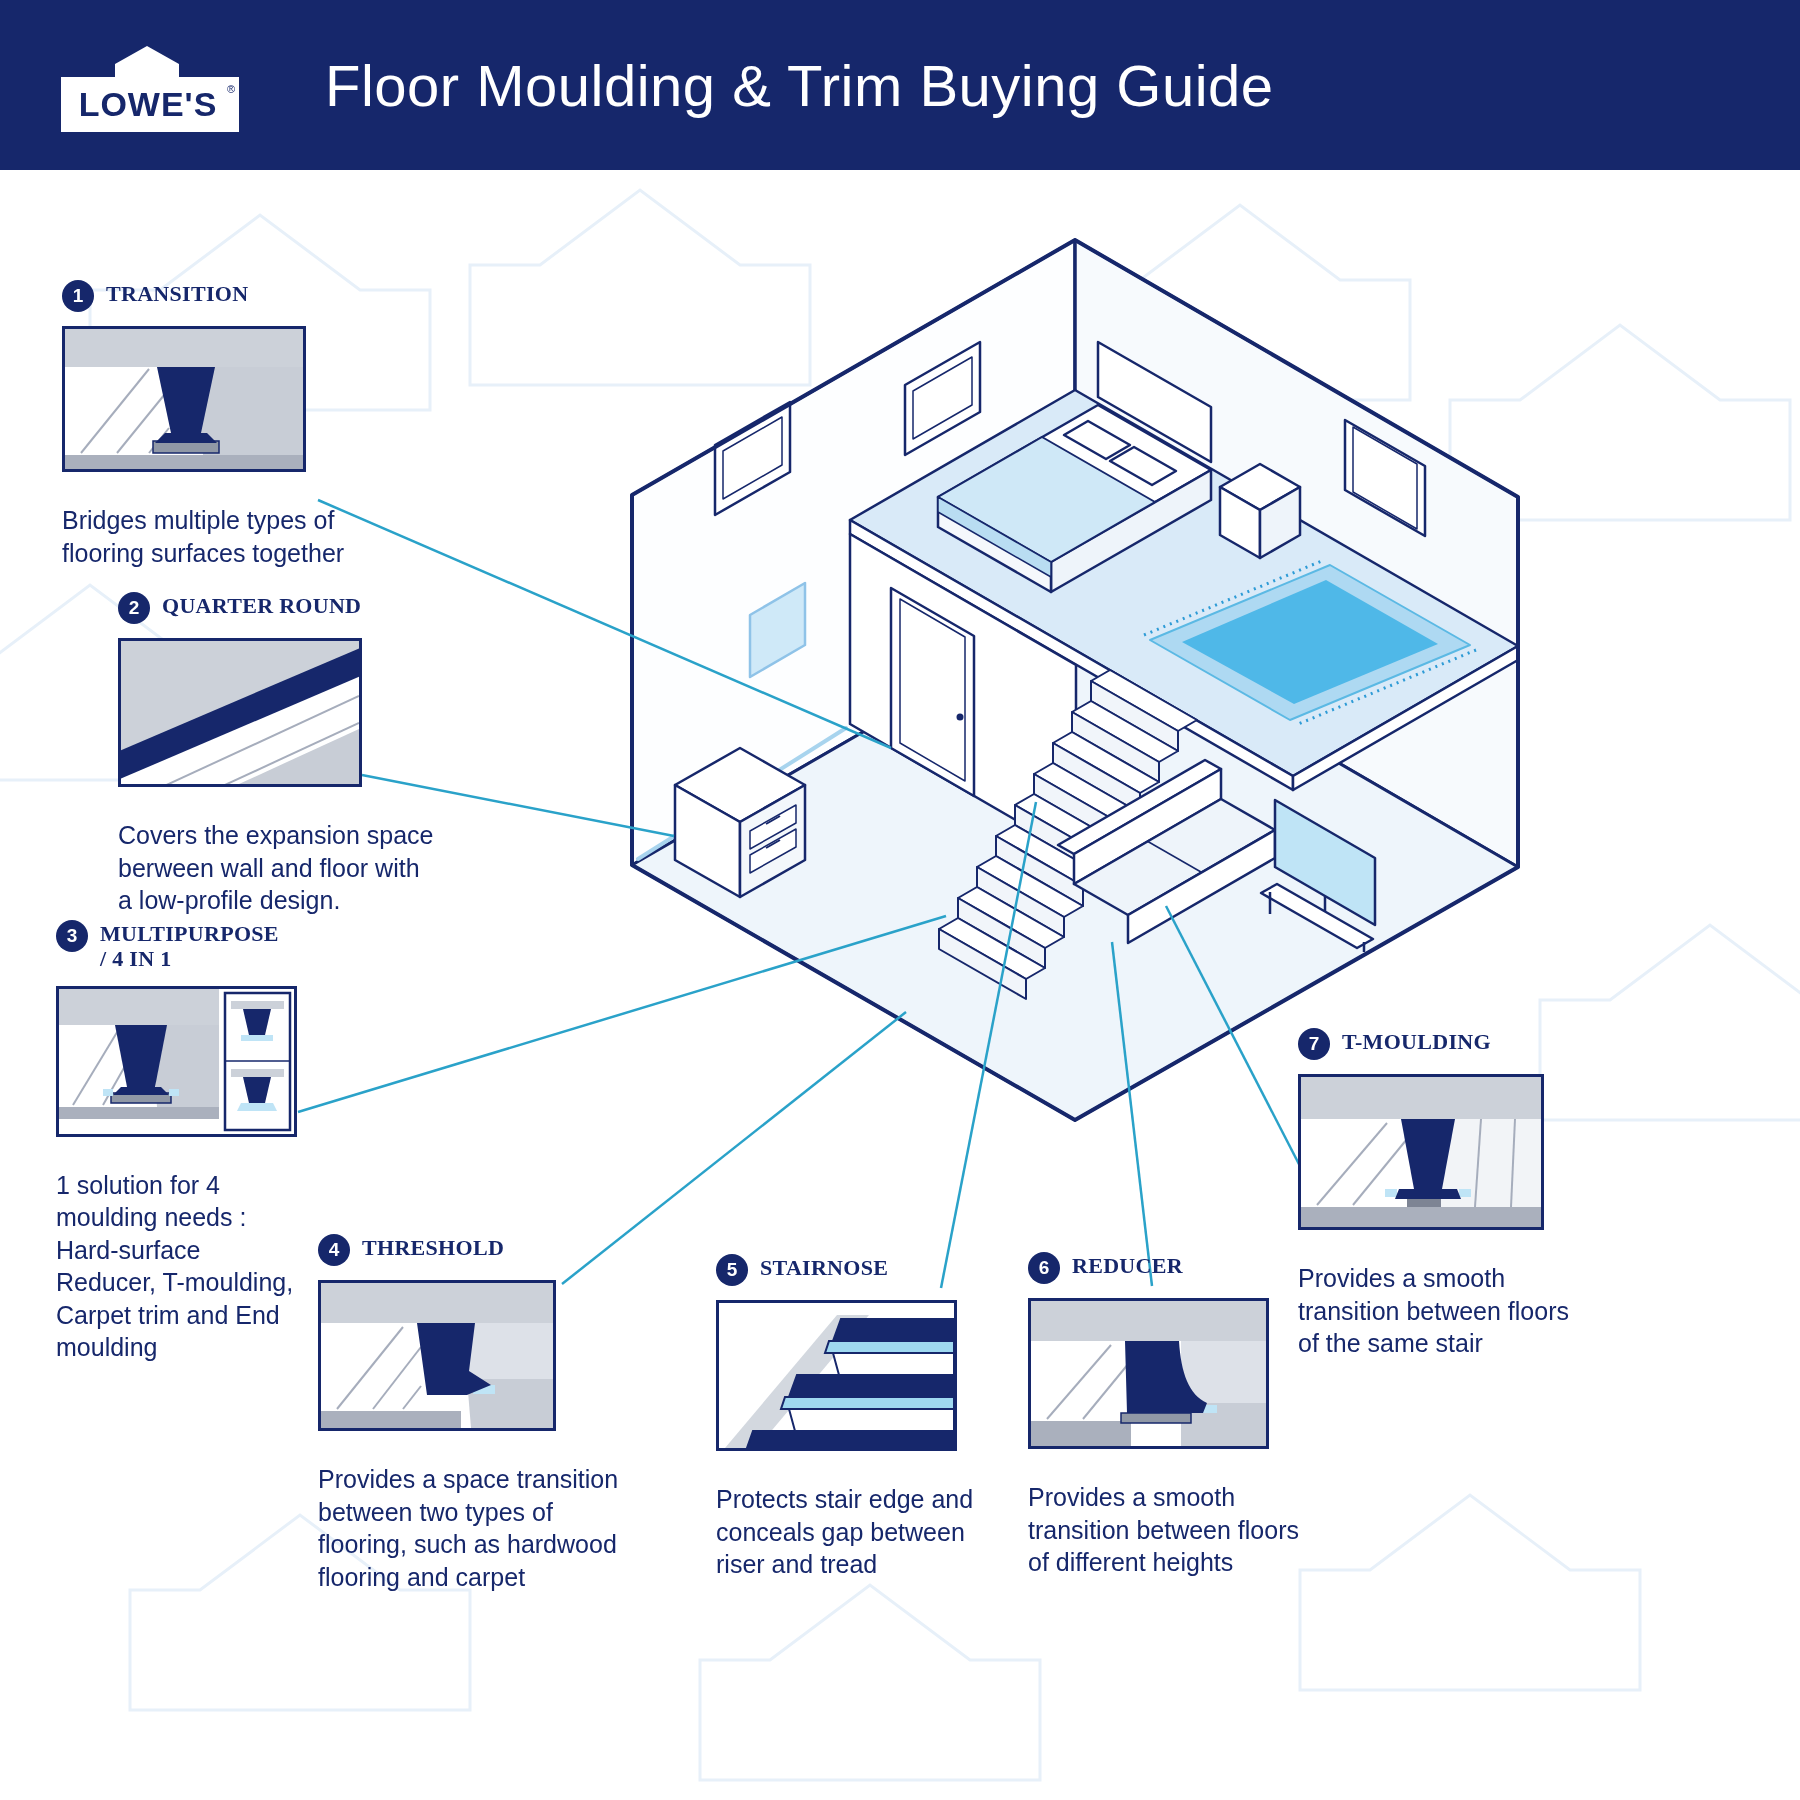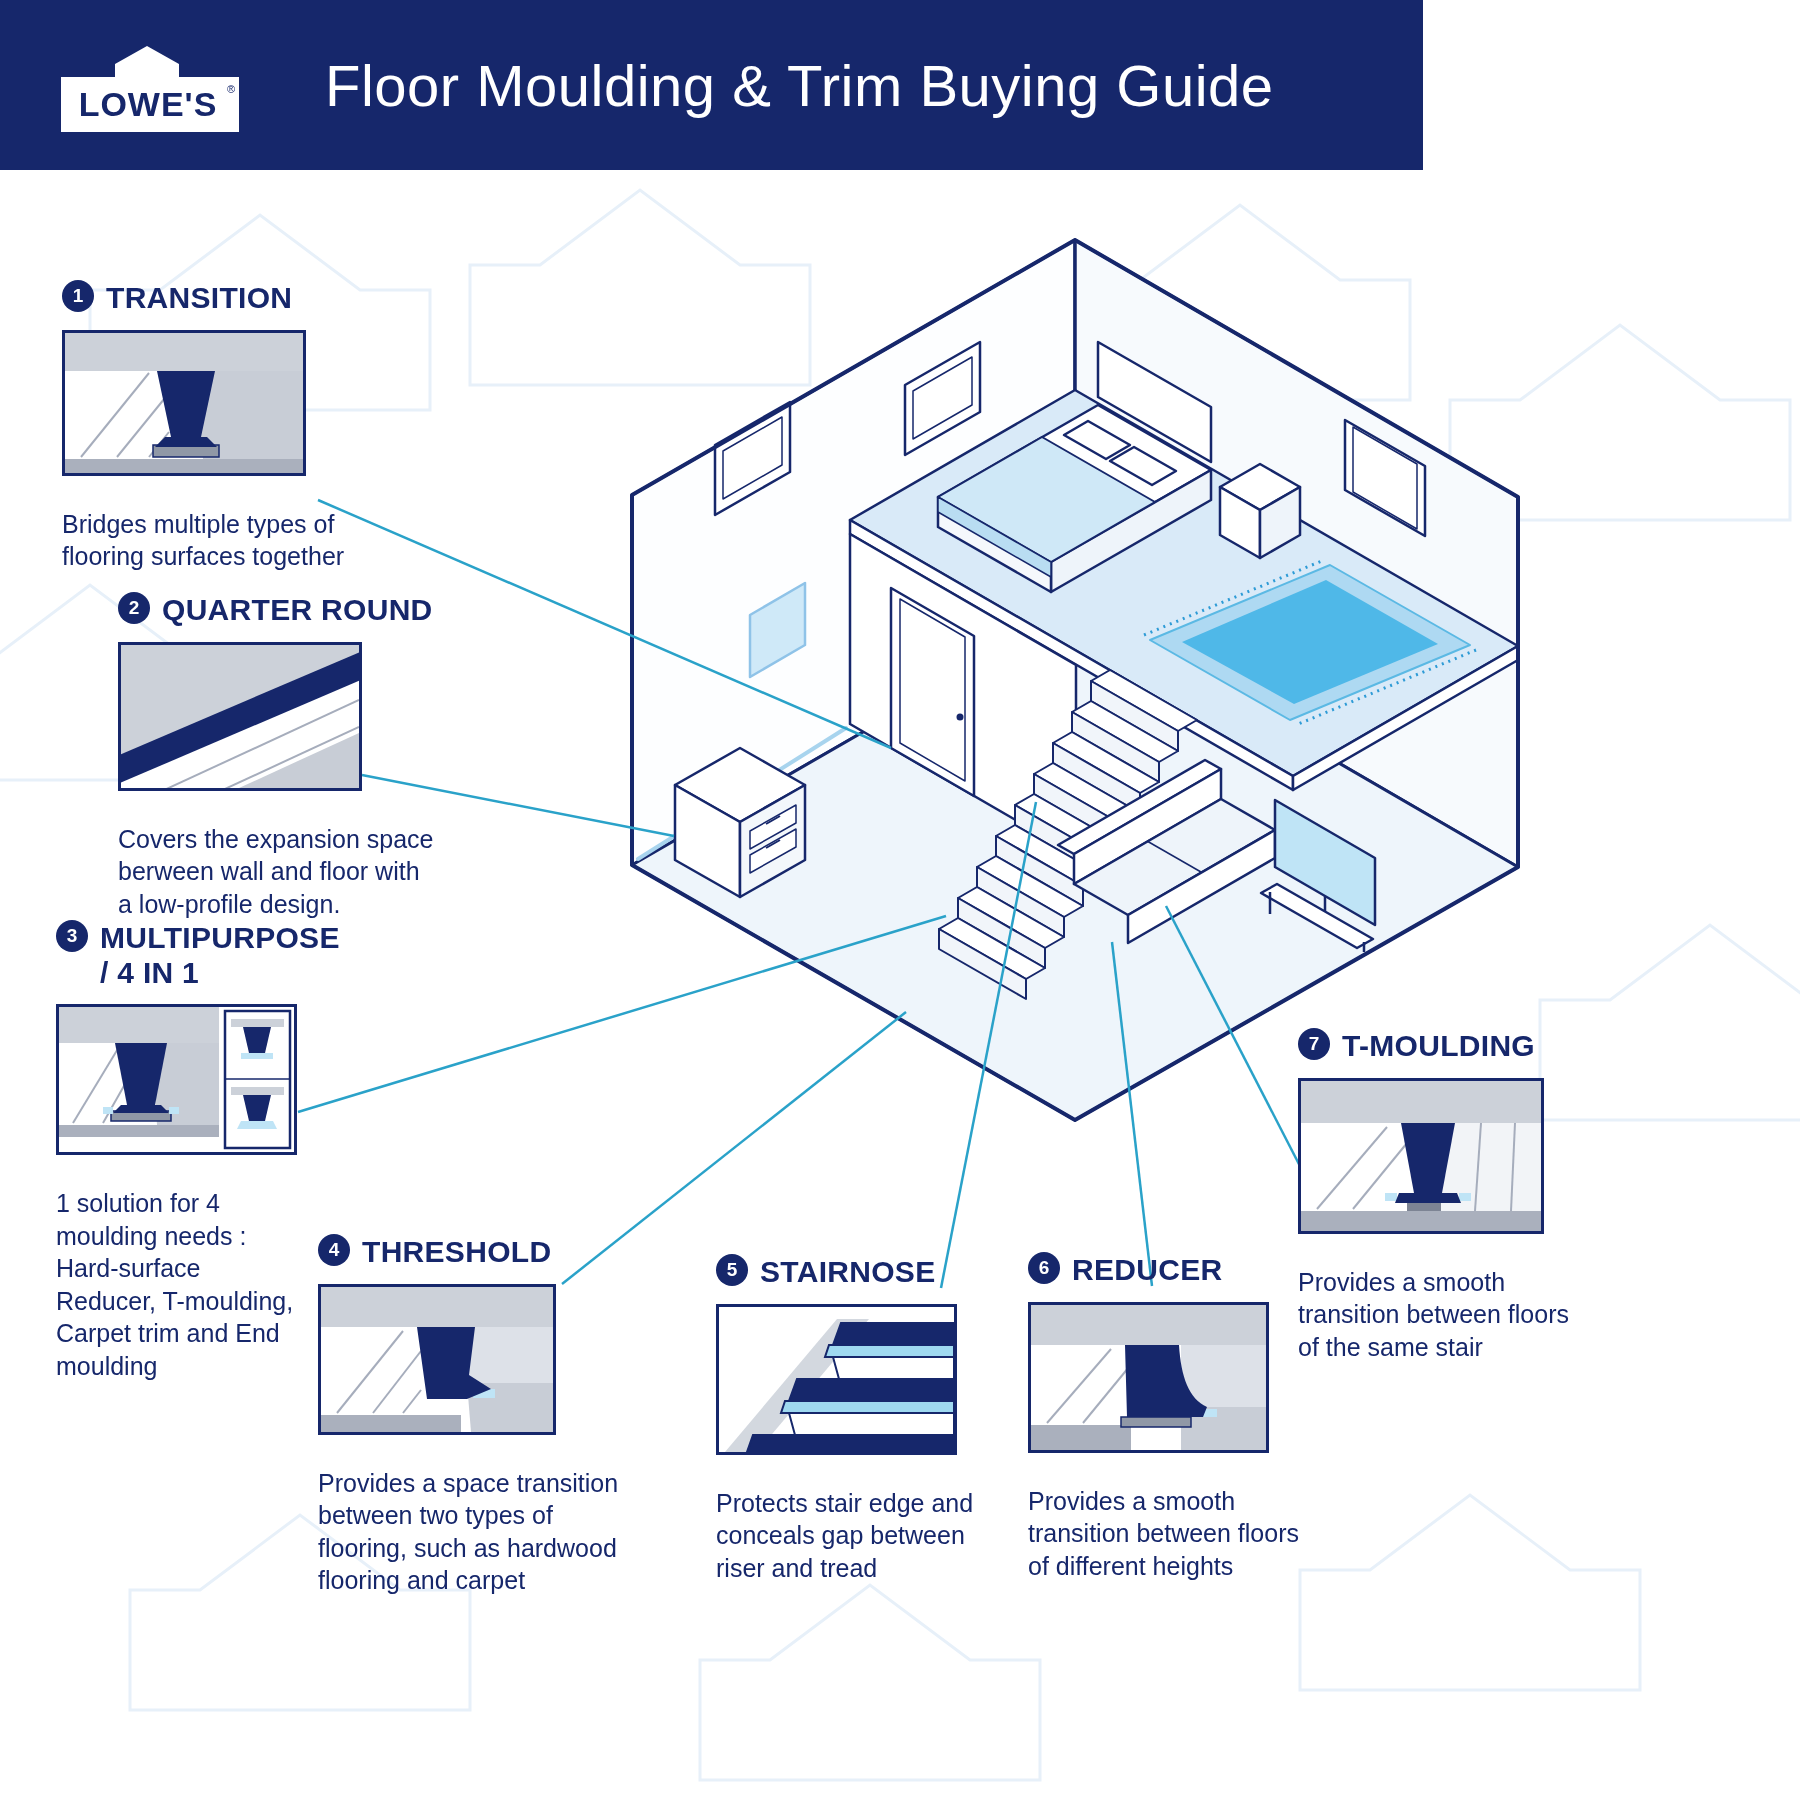--- a/index.html
+++ b/index.html
@@ -1,31 +1,31 @@
 <!DOCTYPE html>
 <html><head>
 <meta charset="utf-8">
 <style>
   html,body{margin:0;padding:0;background:#ffffff;}
   .canvas{position:relative;width:1800px;height:1800px;overflow:hidden;background:#ffffff;
           font-family:"Liberation Sans",sans-serif;}
   .bg-pattern{position:absolute;left:0;top:0;z-index:0;}
-  .header{position:absolute;left:0;top:0;width:1423px;height:170px;background:#16276b;
+  .header{position:absolute;left:0;top:0;width:1800px;height:170px;background:#16276b;
           display:flex;align-items:center;z-index:4;}
   .logo-svg{margin-left:55px;flex:0 0 auto;}
   .guide-title{margin-left:80px;color:#ffffff;font-size:58px;font-weight:normal;letter-spacing:.5px;}
   .house-wrap{position:absolute;left:620px;top:225px;width:920px;height:930px;z-index:1;}
   .connectors{position:absolute;left:0;top:0;z-index:2;pointer-events:none;}
   .callout{position:absolute;z-index:3;display:flex;flex-direction:column;}
   .co-head{display:flex;align-items:flex-start;gap:12px;}
   .badge{width:32px;height:32px;border-radius:50%;background:#16276b;color:#ffffff;
          font-weight:bold;font-size:19px;display:flex;align-items:center;justify-content:center;
          flex:0 0 32px;margin-top:2px;}
-  .co-title{font-size:30px;font-weight:bold;color:#16276b;letter-spacing:.3px;
-            white-space:pre-line;line-height:1.15;padding-top:3px;}
+  .co-title{font-size:22px;font-weight:bold;color:#16276b;letter-spacing:.3px;
+            white-space:pre-line;line-height:1.15;padding-top:3px;font-family:Liberation Serif, serif;}
   .co-img{display:block;margin-top:14px;background:#ffffff;border:3px solid #16276b;}
   .co-caption{font-size:25px;color:#16276b;line-height:1.3;margin-top:32px;}
 </style>
 </head>
 <body>
 
 <div class="canvas">
 
   <svg class="bg-pattern" width="1800" height="1800">
     <defs>

